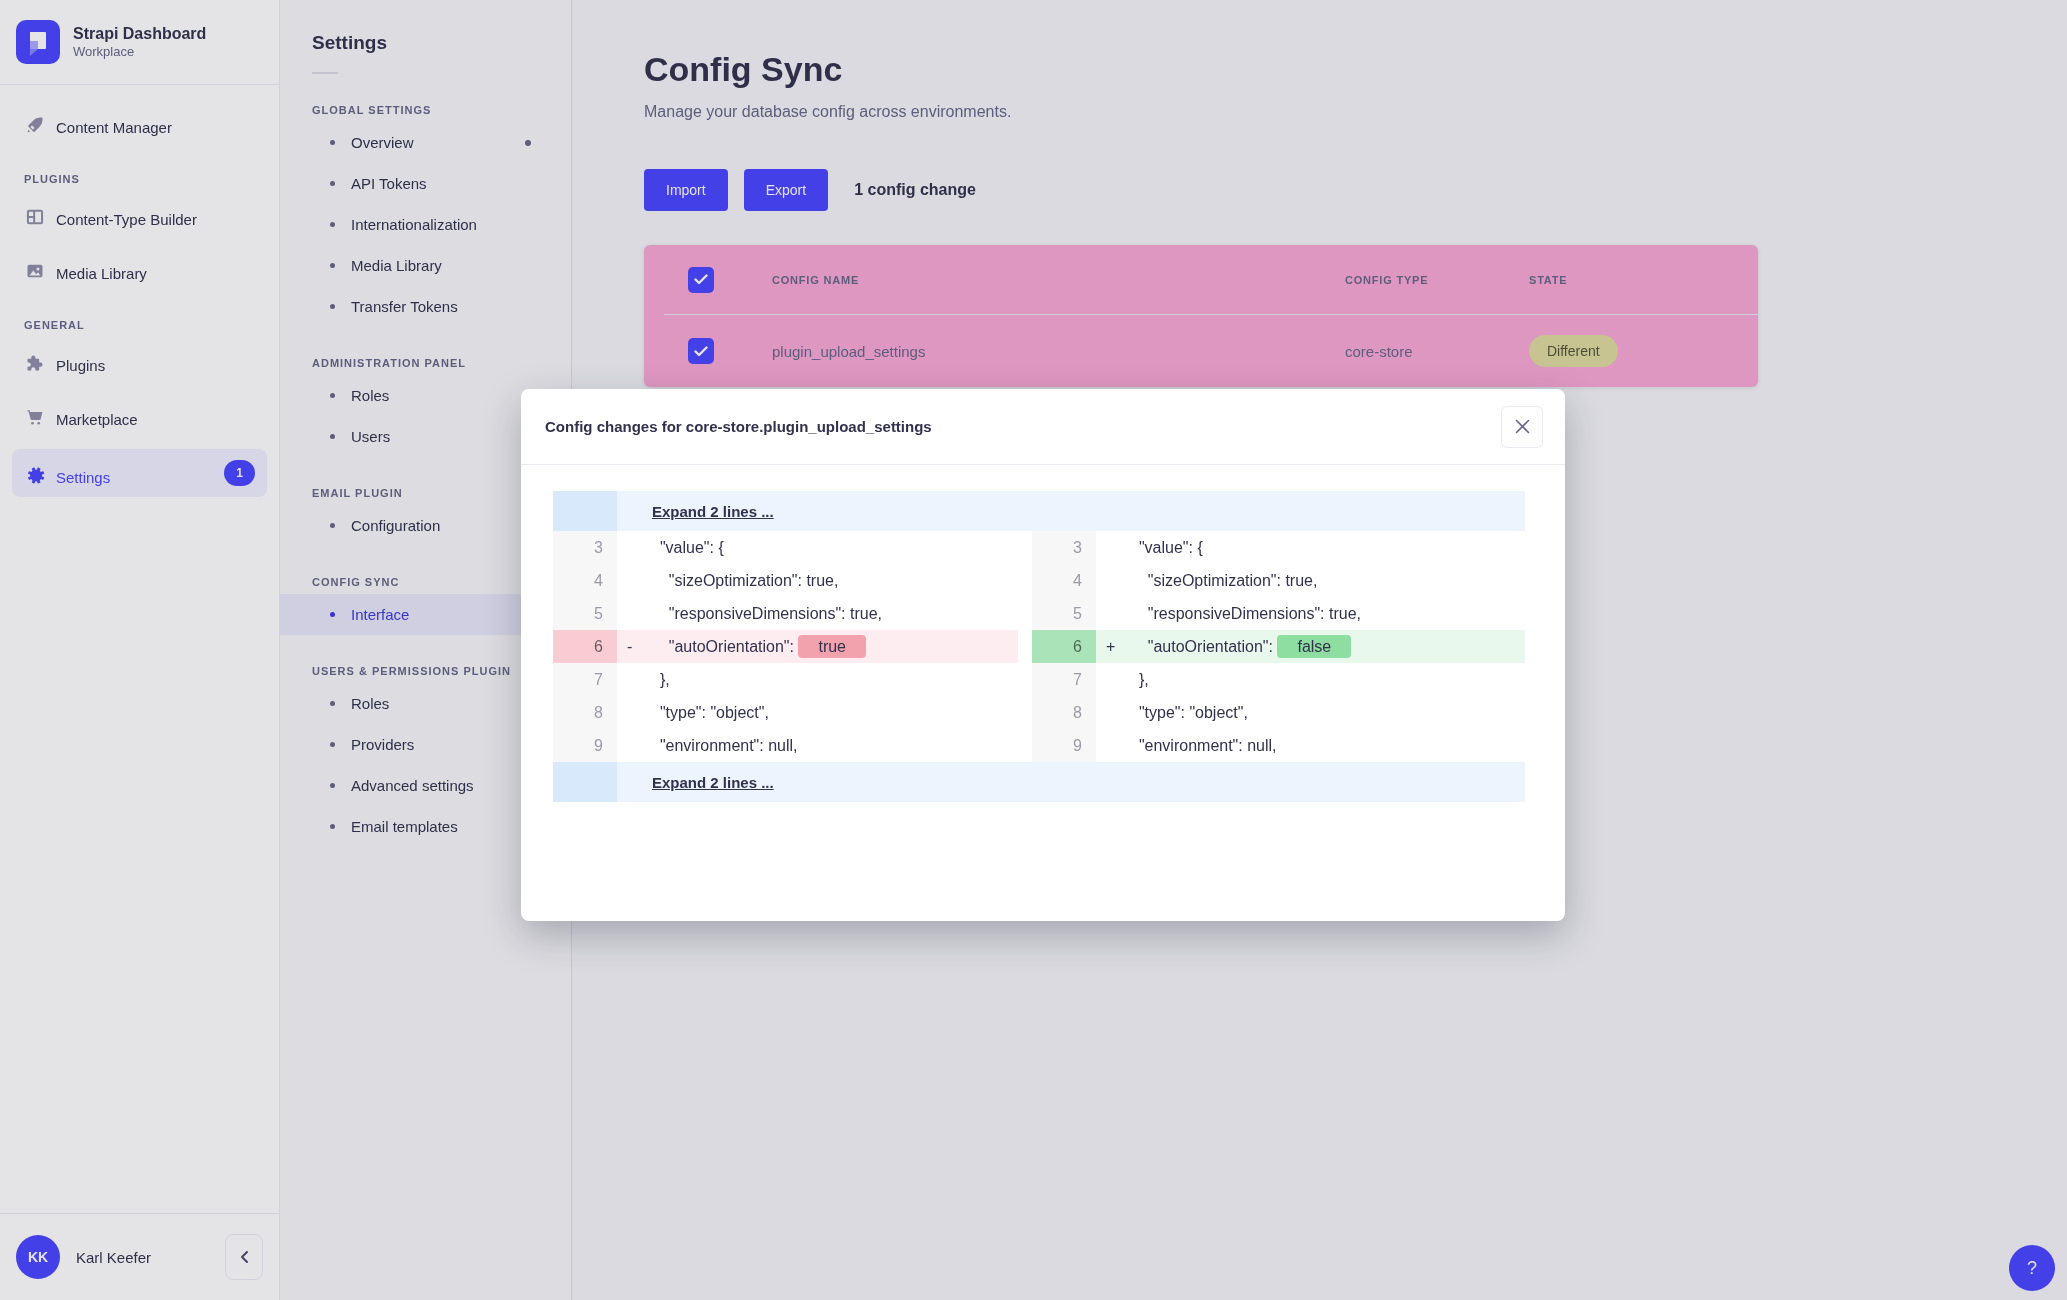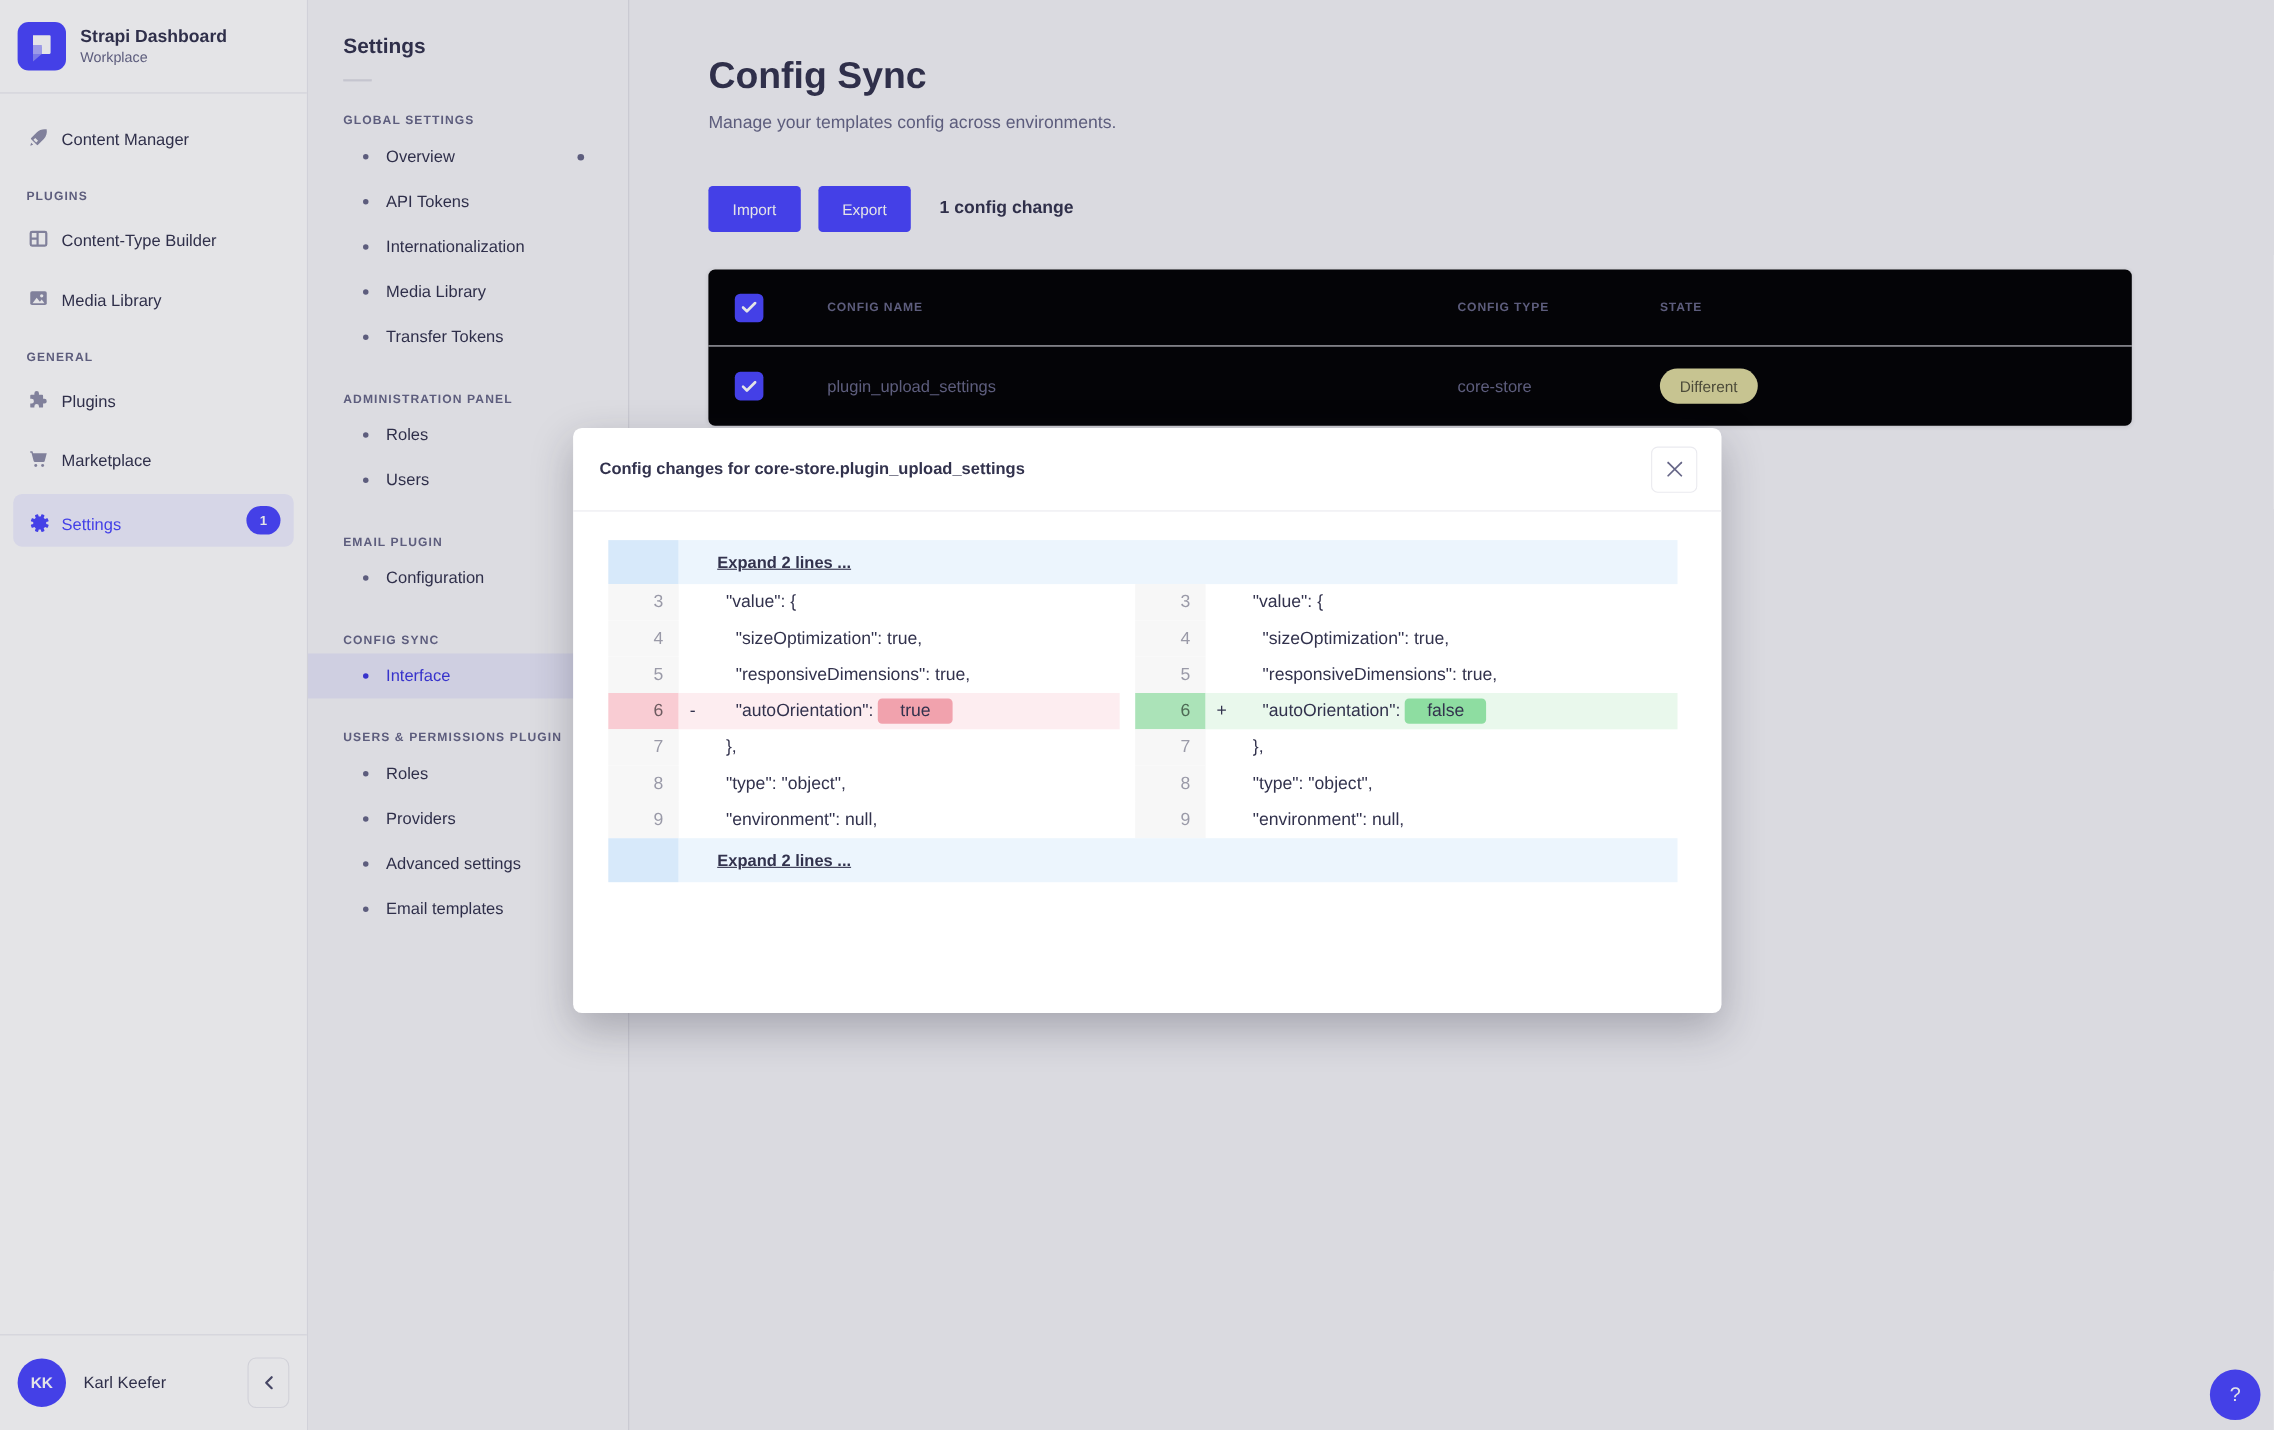--- a/index.html
+++ b/index.html
@@ -40,21 +40,21 @@
   .dot-right { width:6px; height:6px; border-radius:50%; background:#666687; margin-left:auto; margin-right:16px; }
 
   
   .main { flex:1; padding:50px 0 0 72px; }
   .page-title { font-size:34px; font-weight:700; color:#32324d; }
   .page-sub { font-size:16px; color:#666687; margin-top:14px; }
   .actions { display:flex; align-items:center; gap:16px; margin-top:48px; }
   .btn { background:#4945ff; border:none; color:#fff; font-family:inherit; font-size:14px; padding:13px 22px; border-radius:4px; cursor:pointer; }
   .change-count { font-size:16px; font-weight:600; color:#32324d; margin-left:10px;text-align:right; }
 
-  .table-card { margin-top:34px; width:1294px; background:#000000; border-radius:6px; box-shadow:0 1px 4px rgba(33,33,52,.12); }
+  .table-card { margin-top:34px; width:1114px; background:#f9a8d4; border-radius:6px; box-shadow:0 1px 4px rgba(33,33,52,.12);padding-left:20px; }
   .t-row { display:grid; grid-template-columns:84px 573px 184px 1fr; align-items:center; height:72px; padding-left:24px; }
   .t-head { border-bottom:1px solid #eaeaef; height:70px; }
   .th { font-size:11px; font-weight:700; letter-spacing:.8px; color:#666687; }
   .checkbox { width:26px; height:26px; border-radius:5px; background:#4945ff; display:flex; align-items:center; justify-content:center; cursor:pointer; }
   .cell { font-size:15px; color:#666687; }
   .state-badge { display:inline-block; background:#dedb9e; color:#54523a; font-size:14px; padding:8px 18px; border-radius:17px; }
 
   
   .overlay { position:absolute; inset:0; background:rgba(33,33,61,.12); z-index:10; }
   .modal { position:absolute; left:521px; top:389px; width:1044px; height:532px; background:#fff; border-radius:8px; box-shadow:0 14px 38px rgba(33,33,52,.28); z-index:30; }
@@ -250,21 +250,21 @@
       <span>Advanced settings</span>
     </div>
     <div class="sub-item">
       <span class="bullet"></span>
       <span>Email templates</span>
     </div>
   </aside>
 
   <main class="main">
     <h1 class="page-title">Config Sync</h1>
-    <div class="page-sub">Manage your templates config across environments.</div>
+    <div class="page-sub">Manage your database config across environments.</div>
 
     <div class="actions">
       <button class="btn">Import</button>
       <button class="btn">Export</button>
       <span class="change-count">1 config change</span>
     </div>
 
     <div class="table-card">
       <div class="t-row t-head">
         <div class="checkbox" aria-checked="true">

